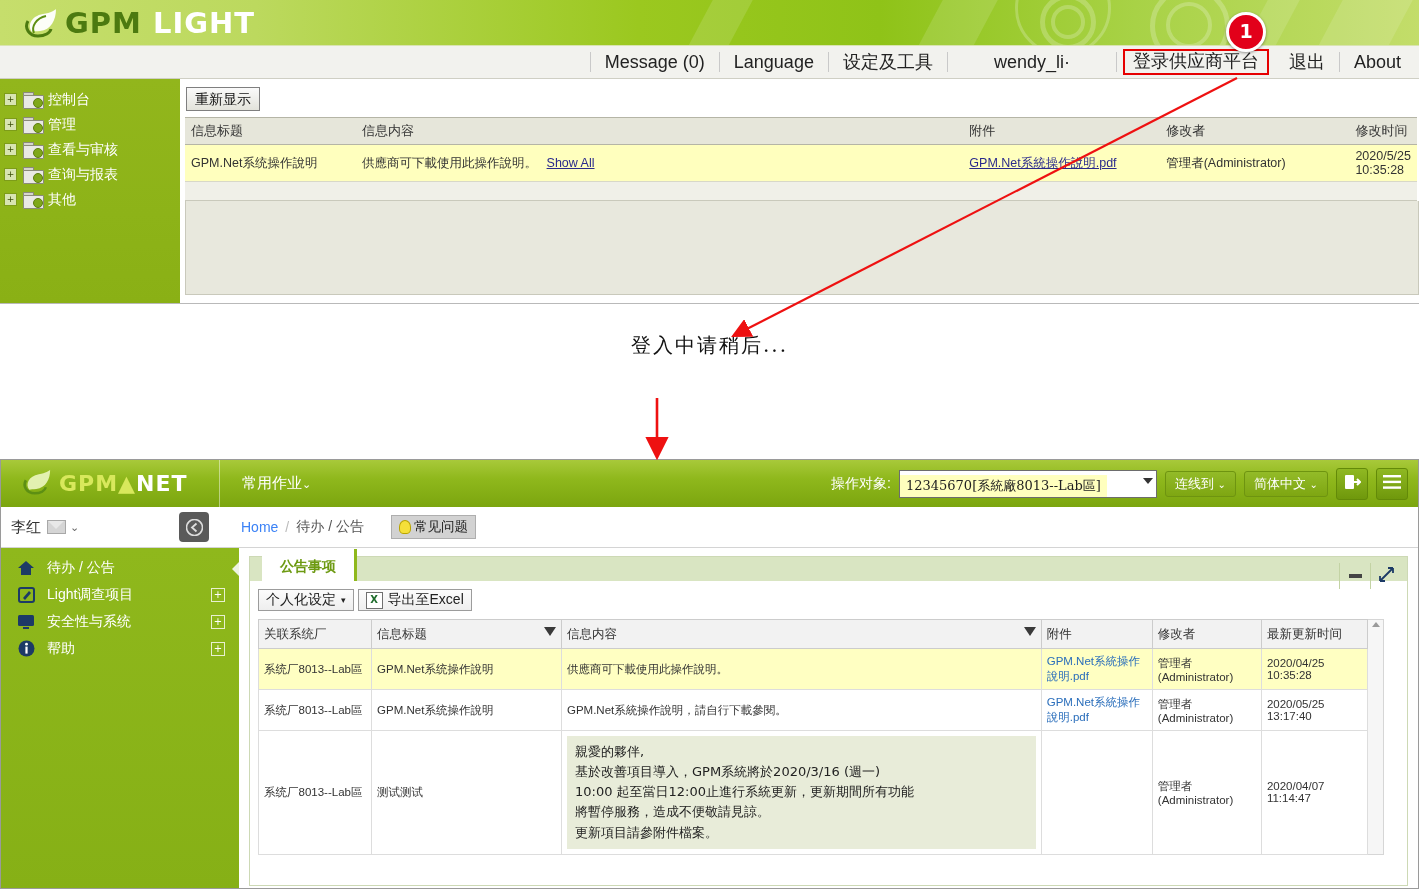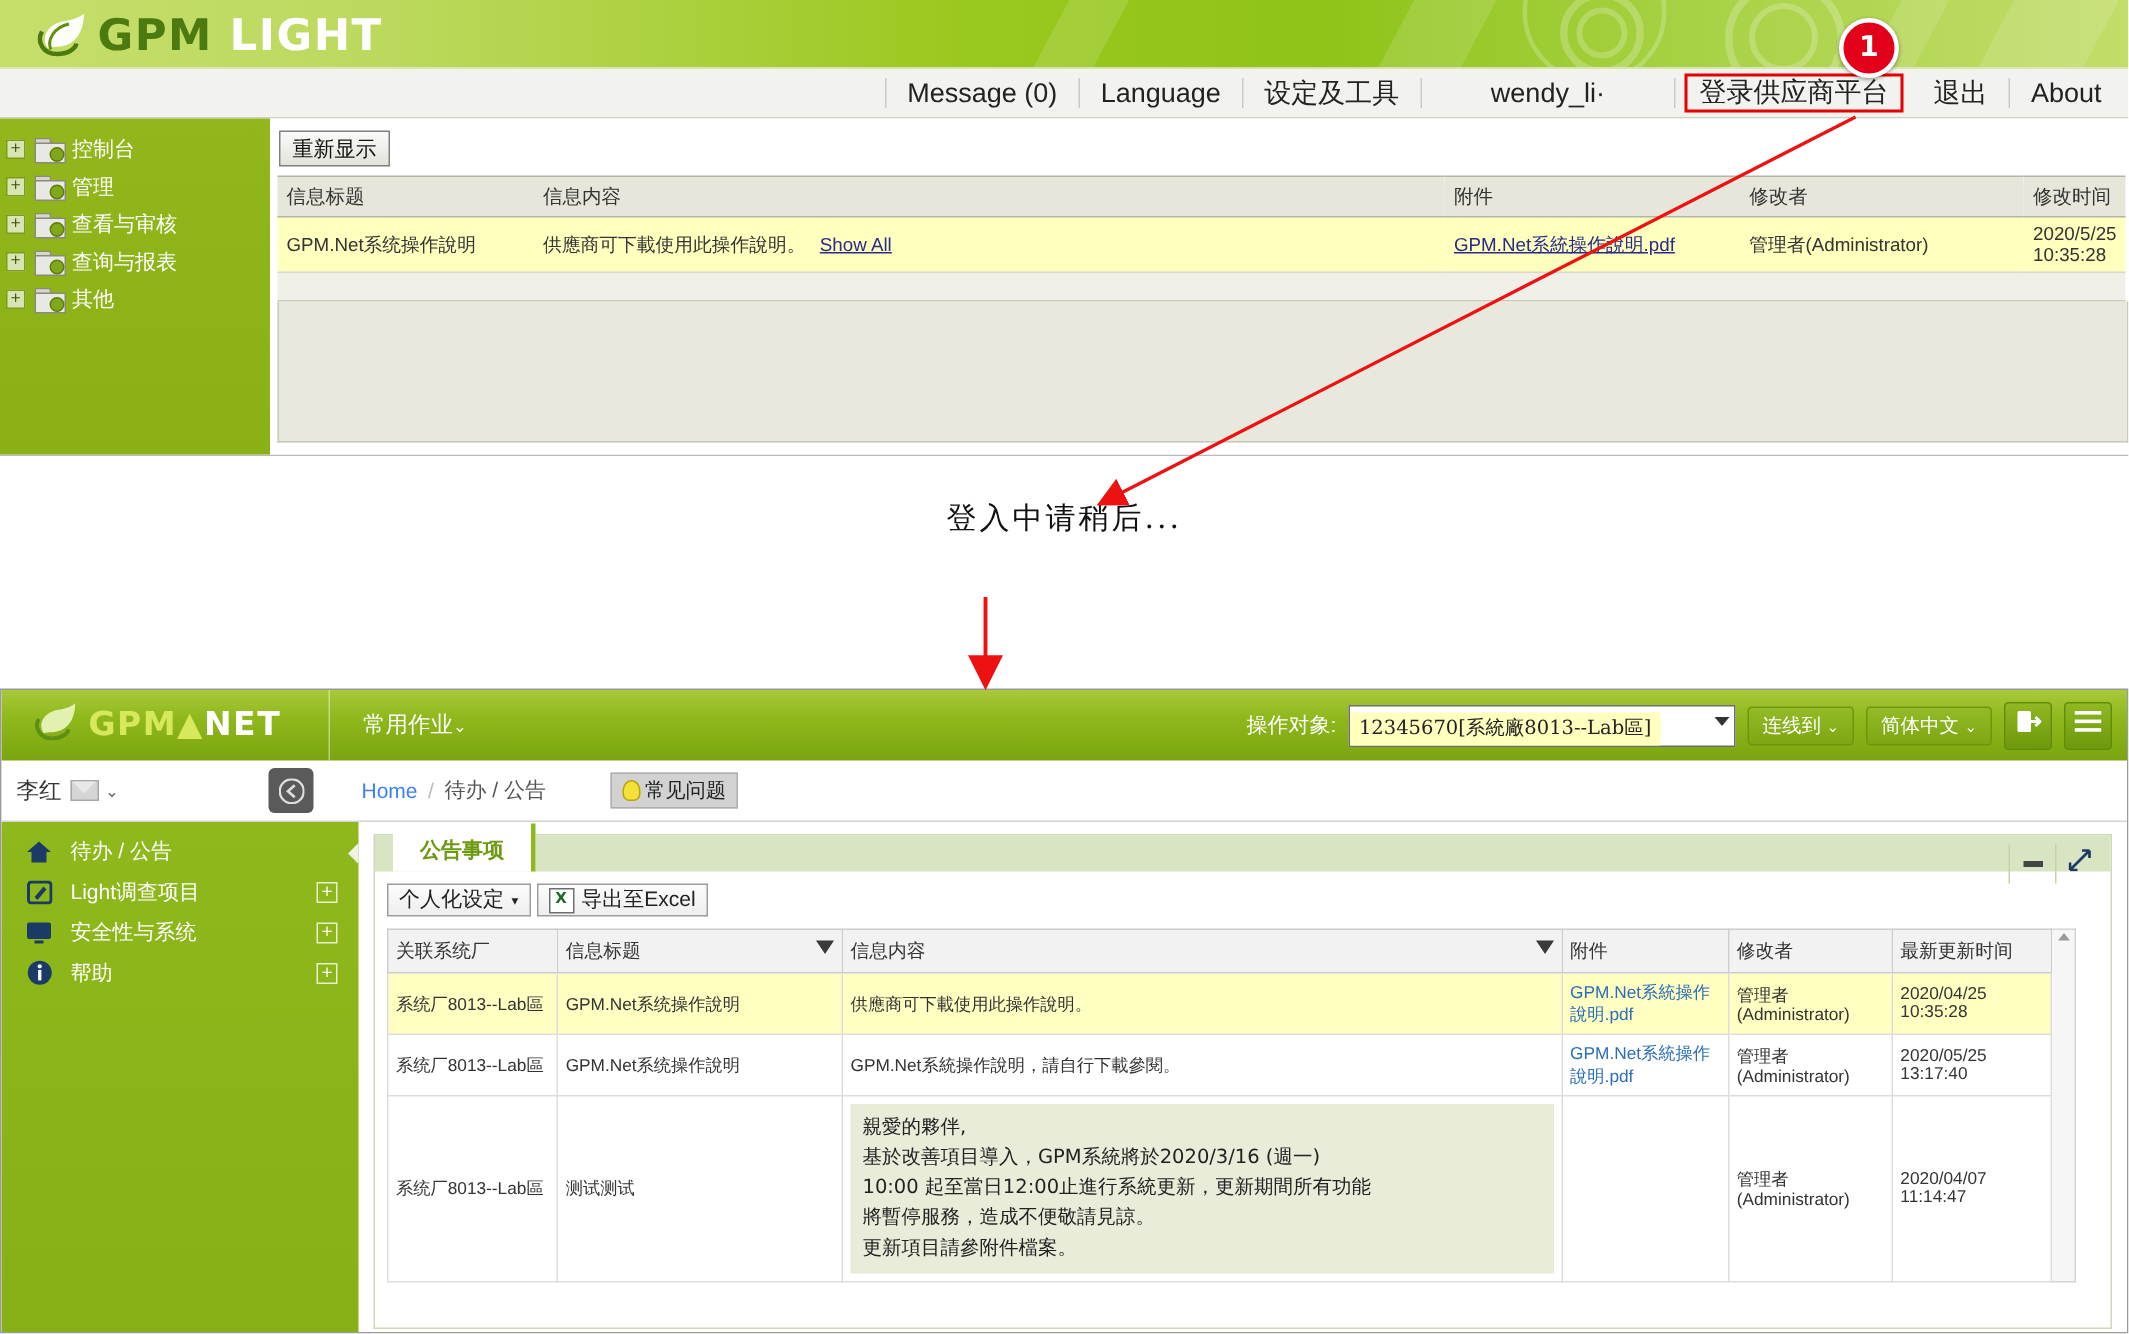--- a/index.html
+++ b/index.html
@@ -190,21 +190,21 @@
   .caret-dn { font-size:11px; color:#666;}
   .collapse-btn {
     position:absolute; right: 10px; top: 5px; width: 30px; height: 30px;
     background:#5a5a5a; border-radius:4px; color:#fff; display:flex;align-items:center;justify-content:center;
   }
   .crumb { display:flex; align-items:center; padding-left: 22px; gap:7px;}
   .crumb .c { font-size:14px; color:#3b82f6;}
   .crumb .c.cur { color:#555; }
   .crumb .sep { color:#bbb; font-size:14px;}
   .faq-btn {
-    margin-left: 36px; background:#d2d2d2; border:1px solid #aeaeae; padding:2px 7px;
+    margin-left: 20px; background:#d2d2d2; border:1px solid #aeaeae; padding:2px 7px;
     font-size:13.5px; color:#222; display:flex;align-items:center; gap:3px;
   }
   .bulb { width:10px;height:12px; background:#f5e03a; border-radius:50% 50% 35% 35%; border:1px solid #b9a400;}
 
   .net-body { display:flex; height: 342px; }
   .net-side {
     width: 238px; background: linear-gradient(180deg,#8fb81c,#86b016);
     padding-top: 6px; box-sizing:border-box; position:relative;
   }
   .net-side-item { display:flex; align-items:center; height:27px; padding-left:14px; position:relative;}

